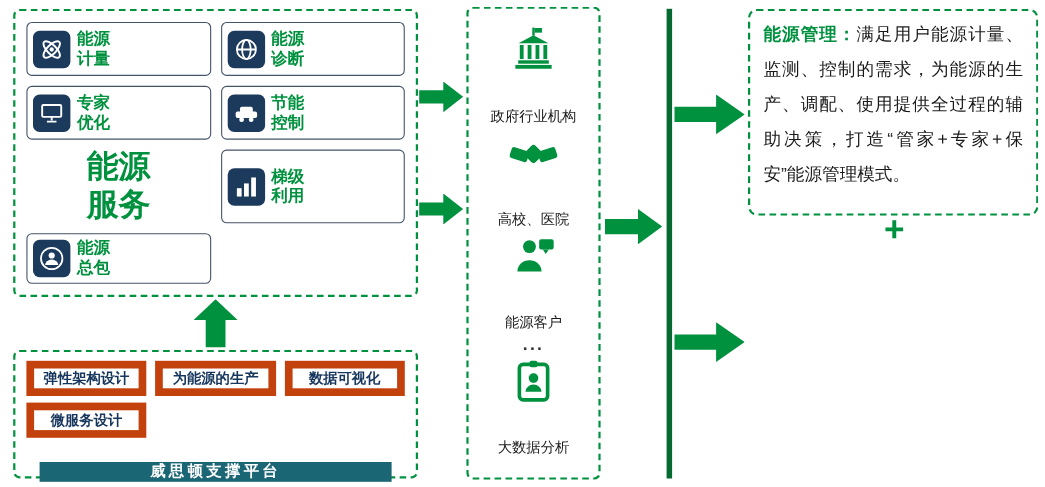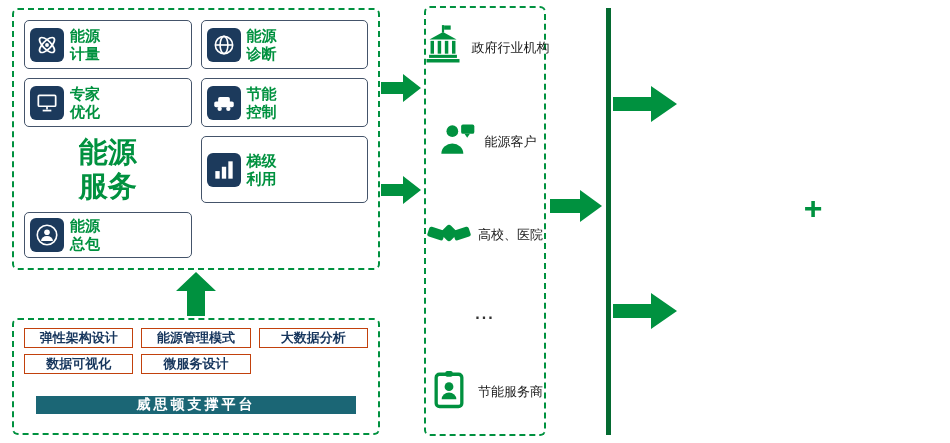--- a/index.html
+++ b/index.html
@@ -36,35 +36,35 @@
 
   
   .platform-box {
     left:12px; top:318px; width:368px; height:117px; padding:8px 10px;
     display:flex; flex-direction:column; gap:6px;
   }
   .platform-grid {
     flex:1; display:grid; grid-template-columns:repeat(3,1fr); grid-template-rows:1fr 1fr; gap:6px 8px;
   }
   .platform-item {
-    border:1px solid #c2410c; background:#fff; color:#17365D;
+    border:7px solid #c2410c; background:#fff; color:#17365D;
     font-size:13px; font-weight:bold; display:flex; align-items:center; justify-content:center;
   }
   .platform-bar {
     height:26px; margin:16px 12px; background:#1B6675; color:#fff;
     font-size:14px; font-weight:bold; letter-spacing:3px;
     display:flex; align-items:center; justify-content:center;
   }
 
   
   .customers-box {
     left:424px; top:6px; width:122px; height:430px; padding:16px 4px 18px;
     display:flex; flex-direction:column; align-items:center; justify-content:space-between;
   }
-  .cust-group { display:flex; flex-direction:row; align-items:center; gap:7px; }
+  .cust-group { display:flex; flex-direction:column; align-items:center; gap:24px; }
   .cust-label { font-size:13px; color:#1A1A1A; white-space:nowrap; }
   .cust-ellipsis { font-size:16px; font-weight:bold; color:#333; letter-spacing:2px; }
 
   
   .arrow { position:absolute; }
   .v-line { position:absolute; left:606px; top:8px; width:5px; height:427px; background:#046A31; }
 
   
   .right-box {
     left:680px; width:264px; padding:6px 12px; border-radius:8px;
@@ -170,22 +170,21 @@
     </div>
   </div>
 
   <svg class="arrow" style="left:176px; top:272px;" width="40" height="44" viewBox="0 0 40 44">
     <polygon points="20,0 40,19 29,19 29,44 11,44 11,19 0,19" fill="#00913F"></polygon>
   </svg>
 
   <div class="dashed platform-box">
     <div class="platform-grid">
       <div class="platform-item">弹性架构设计</div>
-      <div class="platform-item">能源管理模式</div>
-      <div class="platform-item">大数据分析</div>
+      <div class="platform-item">为能源的生产</div>
       <div class="platform-item">数据可视化</div>
       <div class="platform-item">微服务设计</div>
     </div>
     <div class="platform-bar">威思顿支撑平台</div>
   </div>
 
   <svg class="arrow" style="left:381px; top:74px;" width="40" height="28" viewBox="0 0 40 28">
     <polygon points="0,8 22,8 22,0 40,14 22,28 22,20 0,20" fill="#00913F"></polygon>
   </svg>
   <svg class="arrow" style="left:381px; top:176px;" width="40" height="28" viewBox="0 0 40 28">
@@ -209,68 +208,71 @@
           </g>
         </svg>
       </span>
       <div class="cust-label">政府行业机构</div>
     </div>
 
     <div class="cust-group">
       <span>
         <svg viewBox="0 0 24 24" width="44" height="44">
           <g fill="#00913F">
+            <rect x="0.5" y="9.5" width="9" height="5.6" rx="1.2" transform="rotate(18 5 12.3)"></rect>
+            <rect x="14.5" y="9.5" width="9" height="5.6" rx="1.2" transform="rotate(-18 19 12.3)"></rect>
+            <rect x="8.4" y="8.4" width="7.2" height="7.2" rx="1.6" transform="rotate(45 12 12)"></rect>
+          </g>
+        </svg>
+      </span>
+      <div class="cust-label">高校、医院</div>
+    </div>
+
+    <div class="cust-group">
+      <span>
+        <svg viewBox="0 0 24 24" width="44" height="44">
+          <g fill="#00913F">
             <circle cx="10" cy="7.2" r="3.2"></circle>
             <path d="M4 19.5 a6 5.6 0 0 1 12 0 Z"></path>
             <rect x="14.8" y="3.6" width="7.2" height="5" rx="1"></rect>
             <path d="M16.6 8.6 l1.5 2.2 1.5 -2.2 Z"></path>
           </g>
         </svg>
       </span>
       <div class="cust-label">能源客户</div>
     </div>
 
-    <div class="cust-group">
-      <span>
-        <svg viewBox="0 0 24 24" width="44" height="44">
-          <g fill="#00913F">
-            <rect x="0.5" y="9.5" width="9" height="5.6" rx="1.2" transform="rotate(18 5 12.3)"></rect>
-            <rect x="14.5" y="9.5" width="9" height="5.6" rx="1.2" transform="rotate(-18 19 12.3)"></rect>
-            <rect x="8.4" y="8.4" width="7.2" height="7.2" rx="1.6" transform="rotate(45 12 12)"></rect>
-          </g>
-        </svg>
-      </span>
-      <div class="cust-label">高校、医院</div>
-    </div>
-
     <div class="cust-ellipsis">...</div>
 
     <div class="cust-group">
       <span>
         <svg viewBox="0 0 24 24" width="44" height="44">
           <rect x="5" y="3.4" width="14" height="17.6" rx="1.8" fill="none" stroke="#00913F" stroke-width="1.8"></rect>
           <rect x="10" y="1.6" width="4" height="3.2" rx="1" fill="#00913F"></rect>
           <circle cx="12" cy="10.2" r="2.4" fill="#00913F"></circle>
           <path d="M8 17 a4 3.6 0 0 1 8 0 Z" fill="#00913F"></path>
         </svg>
       </span>
-      <div class="cust-label">节能服务商</div>
+      <div class="cust-label">大数据分析</div>
     </div>
   </div>
 
   <svg class="arrow" style="left:550px; top:190px;" width="52" height="32" viewBox="0 0 52 32">
     <polygon points="0,9 30,9 30,0 52,16 30,32 30,23 0,23" fill="#00913F"></polygon>
   </svg>
 
   <div class="v-line"></div>
 
   <svg class="arrow" style="left:613px; top:86px;" width="64" height="36" viewBox="0 0 64 36">
     <polygon points="0,11 38,11 38,0 64,18 38,36 38,25 0,25" fill="#00913F"></polygon>
   </svg>
   <svg class="arrow" style="left:613px; top:293px;" width="64" height="36" viewBox="0 0 64 36">
     <polygon points="0,11 38,11 38,0 64,18 38,36 38,25 0,25" fill="#00913F"></polygon>
   </svg>
 
+  <div class="dashed right-box rb-1">
+    <span class="rb-title">能源管理：</span><span>满足用户能源计量、监测、控制的需求，为能源的生产、调配、使用提供全过程的辅助决策，打造“管家+专家+保安”能源管理模式。</span>
+  </div>
 
   <div class="plus">+</div>
 
 
 </div>
 
 </body></html>

